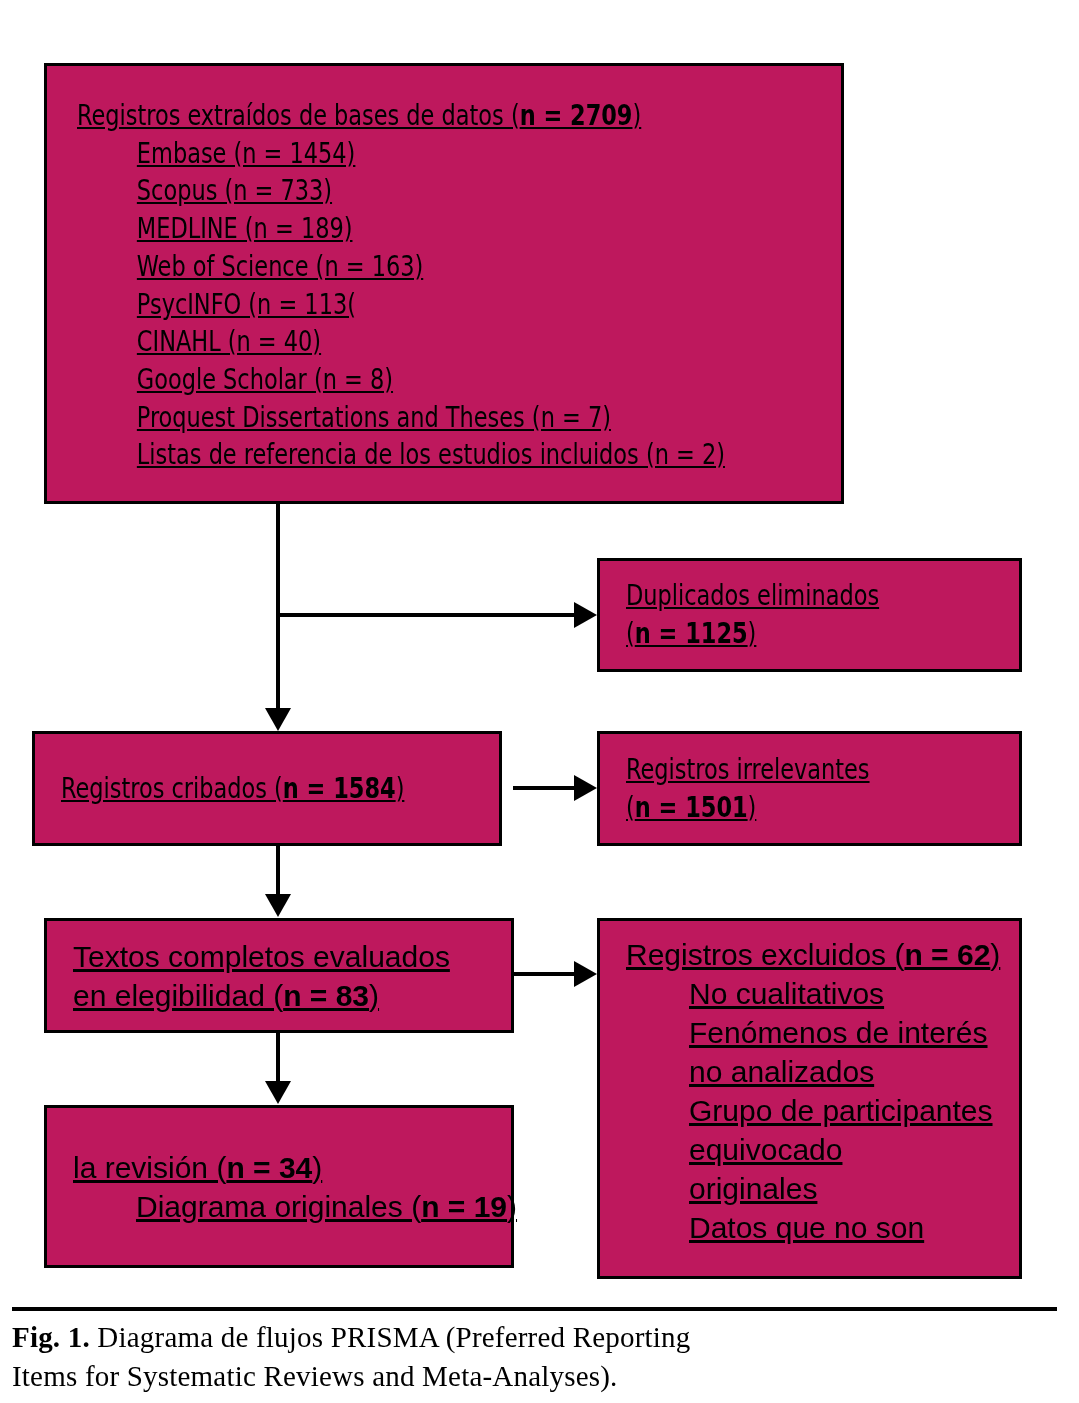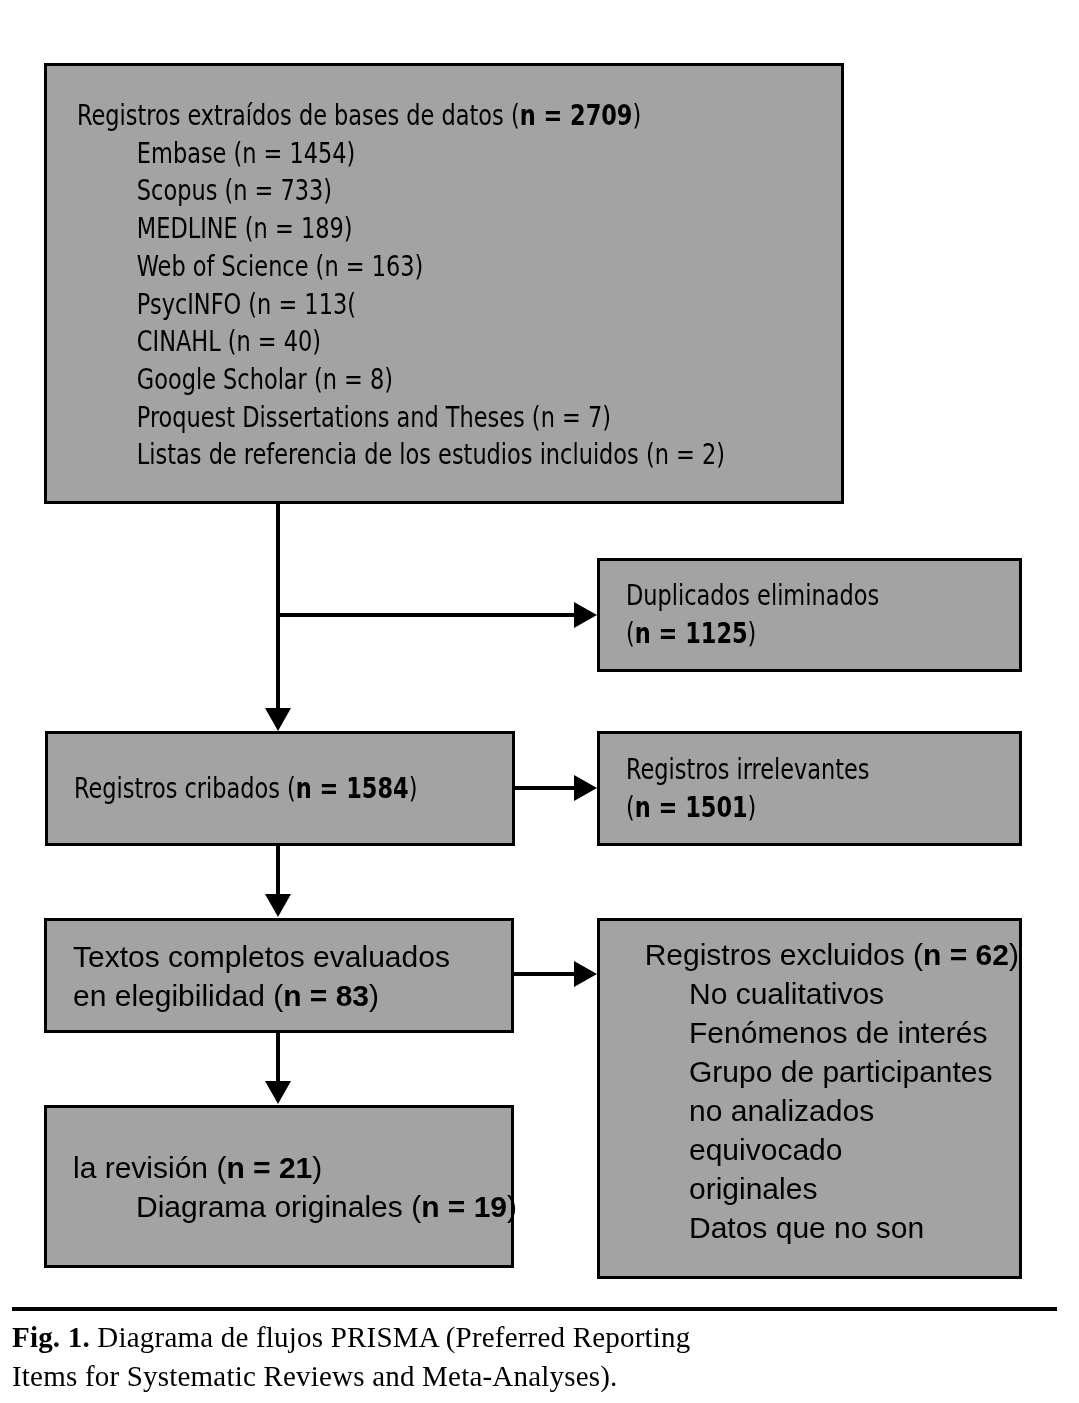--- a/index.html
+++ b/index.html
@@ -14,24 +14,25 @@
     font-family: "Liberation Sans", sans-serif;
     color: #000000;
     overflow: hidden;
   }
 
   
   .box {
     position: absolute;
     box-sizing: border-box;
     border: 3px solid #000000;
-    background: #a3a3a3;
+    background: #be185d;
     display: flex;
     flex-direction: column;
     justify-content: center;
+    text-decoration: underline;
   }
   .box .line {
     white-space: nowrap;
     line-height: 1.30;
   }
   .indent { padding-left: 2.4em; }
   .indent-sm { padding-left: 2.1em; }
   b { font-weight: bold; }
 
   
@@ -52,21 +53,21 @@
   
   #box-duplicates {
     left: 597px; top: 558px;
     width: 425px; height: 114px;
     padding: 0 0 0 26px;
     font-size: 29px;
   }
 
   
   #box-screened {
-    left: 45px; top: 731px;
+    left: 32px; top: 731px;
     width: 470px; height: 115px;
     padding: 0 0 0 26px;
     font-size: 29px;
   }
 
   
   #box-irrelevant {
     left: 597px; top: 731px;
     width: 425px; height: 115px;
     padding: 0 15px 0 26px;
@@ -83,21 +84,21 @@
   }
 
   
   #box-excluded {
     left: 597px; top: 918px;
     width: 425px; height: 361px;
     padding: 0 0 0 26px;
     font-size: 30px;
     justify-content: flex-start;
   }
-  #box-excluded .line:first-child { margin-top: 14px; text-align: right; }
+  #box-excluded .line:first-child { margin-top: 14px; }
 
   
   #box-included {
     left: 44px; top: 1105px;
     width: 470px; height: 163px;
     padding: 0 0 0 26px;
     font-size: 30px;
   }
 
   
@@ -199,33 +200,33 @@
 
 <div class="hline" style="left:513px; top:972px; width:61px;"></div>
 <div class="arrow-right" style="left:574px; top:961px;"></div>
 
 <div class="box" id="box-excluded">
   <div class="line">
     <span>Registros excluidos (</span><b>n = 62</b><span>)</span>
   </div>
   <div class="line indent-sm">No cualitativos</div>
   <div class="line indent-sm">Fenómenos de interés</div>
+  <div class="line indent-sm">no analizados</div>
   <div class="line indent-sm">Grupo de participantes</div>
-  <div class="line indent-sm">no analizados</div>
   <div class="line indent-sm">equivocado</div>
   <div class="line indent-sm">originales</div>
   <div class="line indent-sm">Datos que no son</div>
 </div>
 
 <div class="vline" style="left:276px; top:1033px; width:4px; height:50px;"></div>
 <div class="arrow-down" style="left:265px; top:1081px;"></div>
 
 <div class="box" id="box-included">
   <div class="line">
-    <span>la revisión (</span><b>n = 21</b><span>)</span>
+    <span>la revisión (</span><b>n = 34</b><span>)</span>
   </div>
   <div class="line indent-sm">
     <span>Diagrama originales (</span><b>n = 19</b><span>)</span>
   </div>
 </div>
 
 <div id="caption-rule"></div>
 <div id="caption">
   <span class="cap-label">Fig. 1.</span><span> Diagrama de flujos PRISMA (Preferred Reporting</span><br>
   <span>Items for Systematic Reviews and Meta-Analyses).</span>

